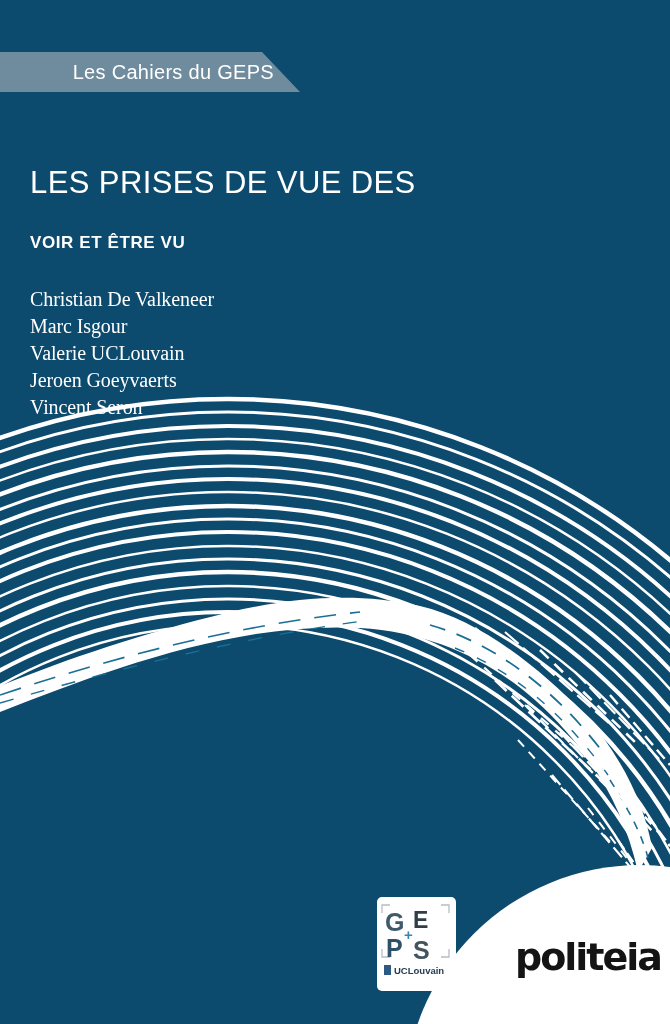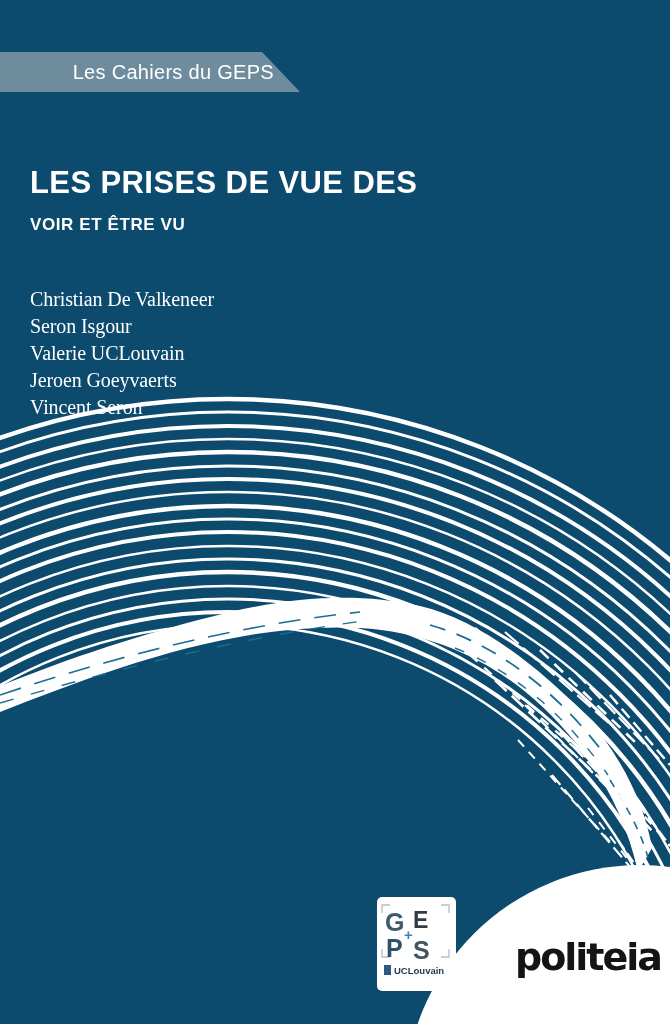--- a/index.html
+++ b/index.html
@@ -12,22 +12,22 @@
   .banner{
     position:absolute;top:52px;left:0;width:300px;height:40px;
     background:#6f8c9e;
     clip-path:polygon(0 0,262px 0,300px 40px,0 40px);
     color:#ffffff;font-size:20px;line-height:40px;
     text-align:right;padding-right:0;box-sizing:border-box;
   }
   .banner span{display:inline-block;margin-right:26px;letter-spacing:.3px;}
   
   .title-block{position:absolute;left:30px;top:164px;color:#ffffff;}
-  .title-line{font-size:31px;font-weight:bold;line-height:37px;letter-spacing:.4px;}
-  .subtitle{margin-top:14px;font-size:17px;font-weight:bold;letter-spacing:.6px;}
+  .title-line{font-size:31px;font-weight:normal;line-height:37px;letter-spacing:.4px;}
+  .subtitle{margin-top:32px;font-size:17px;font-weight:bold;letter-spacing:.6px;}
   
   .authors{
     position:absolute;left:30px;top:286px;color:#ffffff;
     font-family:Liberation Serif, serif;font-size:20px;line-height:27px;letter-spacing:-.1px;
   }
   
   .swoosh{position:absolute;left:0;top:0;width:670px;height:1024px;}
   
   .pub-circle{
     position:absolute;left:405px;top:865px;width:470px;height:470px;
@@ -53,21 +53,21 @@
     <span>Les Cahiers du GEPS</span>
   </div>
 
   <div class="title-block">
     <div class="title-line">LES PRISES DE VUE DES</div>
     <div class="subtitle">VOIR ET ÊTRE VU</div>
   </div>
 
   <div class="authors">
     <div>Christian De Valkeneer</div>
-    <div>Seron Isgour</div>
+    <div>Marc Isgour</div>
     <div>Valerie UCLouvain</div>
     <div>Jeroen Goeyvaerts</div>
     <div>Vincent Seron</div>
   </div>
 
   <svg class="swoosh" viewBox="0 0 670 1024" xmlns="http://www.w3.org/2000/svg">
 
     <g fill="none" stroke="#ffffff">
       <circle cx="228" cy="1086" r="461" stroke-width="2.5"></circle>
       <circle cx="228" cy="1086" r="474" stroke-width="4"></circle>

